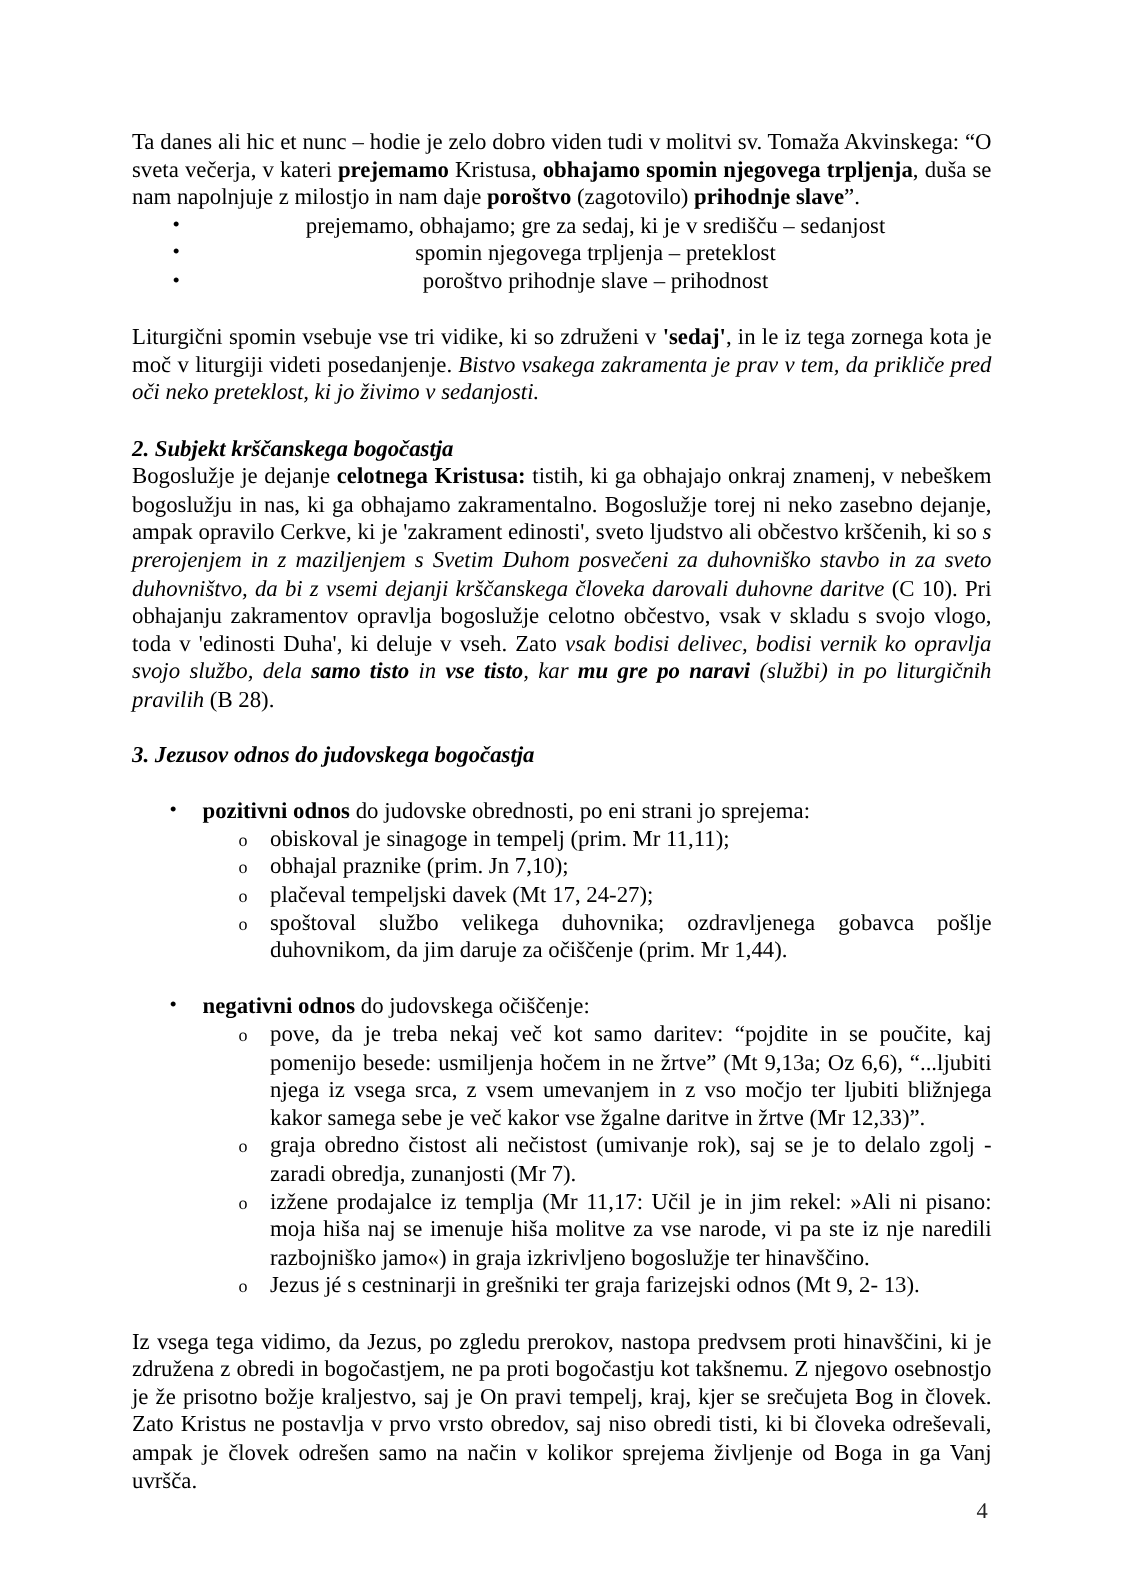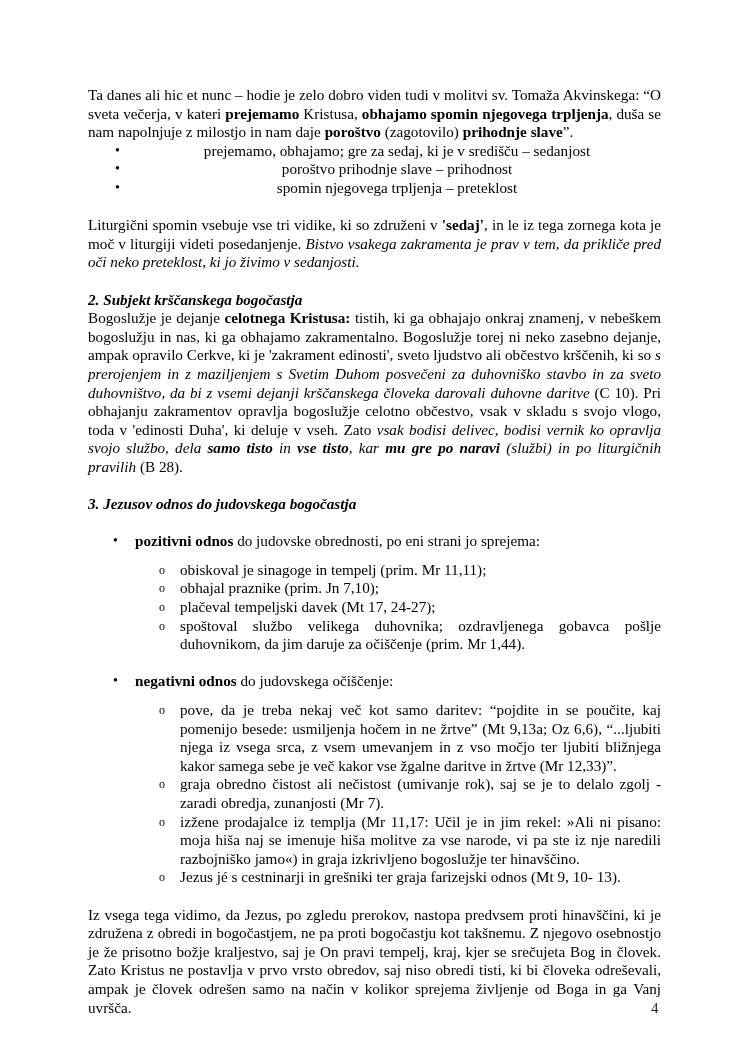--- a/index.html
+++ b/index.html
@@ -10,38 +10,38 @@
     color: #000000; text-align: justify;
   }
   p { margin: 0; }
   .gap { height: 18.6px; }
   b { font-weight: bold; }
   ul { margin: 0; padding: 0; list-style: none; }
   .l1 li { position: relative; padding-left: 45px; text-align: center; }
   .l1 li::before { content: "•"; position: absolute; left: 27px; top: 0; font-size: 14px; }
   .l2 > li { position: relative; padding-left: 47px; }
   .l2 > li::before { content: "•"; position: absolute; left: 25px; top: 0; font-size: 14px; }
-  .l3 { margin-top: 10px; }
+  .l3 { margin-top: 0; }
   .l3 > li { position: relative; padding-left: 45px; text-align: justify; margin-left: 0; }
   .l3 > li::before { content: "o"; position: absolute; left: 24px; top: 0; font-size: 12px; line-height: 18.6px; }
   .heading { font-weight: bold; font-style: italic; }
   .pageno {
     position: absolute; left: 651px; top: 1000px;
     font-family: "Liberation Serif", serif; font-size: 15px; color: #222;
   }
 </style>
 </head>
 <body>
 
 <div class="page">
   <p><span>Ta danes ali hic et nunc – hodie je zelo dobro viden tudi v molitvi sv. Tomaža Akvinskega: “O sveta večerja, v kateri </span><span style="font-weight: bold;">prejemamo</span><span> Kristusa, </span><span style="font-weight: bold;">obhajamo spomin njegovega trpljenja</span><span>, duša se nam napolnjuje z milostjo in nam daje </span><span style="font-weight: bold;">poroštvo</span><span> (zagotovilo) </span><span style="font-weight: bold;">prihodnje slave</span><span>”.</span></p>
   <ul class="l1">
     <li>prejemamo, obhajamo; gre za sedaj, ki je v središču – sedanjost</li>
+    <li>spomin njegovega trpljenja – preteklost</li>
     <li>poroštvo prihodnje slave – prihodnost</li>
-    <li>spomin njegovega trpljenja – preteklost</li>
   </ul>
   <div class="gap"></div>
   <p><span>Liturgični spomin vsebuje vse tri vidike, ki so združeni v </span><span style="font-weight: bold;">'sedaj'</span><span>, in le iz tega zornega kota je moč v liturgiji videti posedanjenje. </span><span style="font-style: italic;">Bistvo vsakega zakramenta je prav v tem, da prikliče pred oči neko preteklost, ki jo živimo v sedanjosti.</span></p>
   <div class="gap"></div>
 
   <p class="heading">2. Subjekt krščanskega bogočastja</p>
   <p><span>Bogoslužje je dejanje </span><span style="font-weight: bold;">celotnega Kristusa:</span><span> tistih, ki ga obhajajo onkraj znamenj, v nebeškem bogoslužju in nas, ki ga obhajamo zakramentalno. Bogoslužje torej ni neko zasebno dejanje, ampak opravilo Cerkve, ki je 'zakrament edinosti', sveto ljudstvo ali občestvo krščenih, ki so </span><span style="font-style: italic;">s prerojenjem in z maziljenjem s Svetim Duhom posvečeni za duhovniško stavbo in za sveto duhovništvo, da bi z vsemi dejanji krščanskega človeka darovali duhovne daritve</span><span> (C 10). Pri obhajanju zakramentov opravlja bogoslužje celotno občestvo, vsak v skladu s svojo vlogo, toda v 'edinosti Duha', ki deluje v vseh. Zato </span><span style="font-style: italic;">vsak bodisi delivec, bodisi vernik ko opravlja svojo službo, dela </span><span style="font-weight: bold; font-style: italic;">samo tisto</span><span style="font-style: italic;"> in </span><span style="font-weight: bold; font-style: italic;">vse tisto</span><span style="font-style: italic;">, kar </span><span style="font-weight: bold; font-style: italic;">mu gre po naravi</span><span style="font-style: italic;"> (službi) in po liturgičnih pravilih</span><span> (B 28).</span></p>
   <div class="gap"></div>
 
   <p class="heading">3. Jezusov odnos do judovskega bogočastja</p>
@@ -57,21 +57,21 @@
         <li>spoštoval službo velikega duhovnika; ozdravljenega gobavca pošlje duhovnikom, da jim daruje za očiščenje (prim. Mr 1,44).</li>
       </ul>
       <div class="gap"></div>
     </li>
     <li>
       <b>negativni odnos</b><span> do judovskega očiščenje:</span>
       <ul class="l3">
         <li>pove, da je treba nekaj več kot samo daritev: “pojdite in se poučite, kaj pomenijo besede: usmiljenja hočem in ne žrtve” (Mt 9,13a; Oz 6,6), “...ljubiti njega iz vsega srca, z vsem umevanjem in z vso močjo ter ljubiti bližnjega kakor samega sebe je več kakor vse žgalne daritve in žrtve (Mr 12,33)”.</li>
         <li>graja obredno čistost ali nečistost (umivanje rok), saj se je to delalo zgolj - zaradi obredja, zunanjosti (Mr 7).</li>
         <li>izžene prodajalce iz templja (Mr 11,17: Učil je in jim rekel: »Ali ni pisano: moja hiša naj se imenuje hiša molitve za vse narode, vi pa ste iz nje naredili razbojniško jamo«) in graja izkrivljeno bogoslužje ter hinavščino.</li>
-        <li>Jezus jé s cestninarji in grešniki ter graja farizejski odnos (Mt 9, 10- 13).</li>
+        <li>Jezus jé s cestninarji in grešniki ter graja farizejski odnos (Mt 9, 2- 13).</li>
       </ul>
     </li>
   </ul>
   <div class="gap"></div>
   <p>Iz vsega tega vidimo, da Jezus, po zgledu prerokov, nastopa predvsem proti hinavščini, ki je združena z obredi in bogočastjem, ne pa proti bogočastju kot takšnemu. Z njegovo osebnostjo je že prisotno božje kraljestvo, saj je On pravi tempelj, kraj, kjer se srečujeta Bog in človek. Zato Kristus ne postavlja v prvo vrsto obredov, saj niso obredi tisti, ki bi človeka odreševali, ampak je človek odrešen samo na način v kolikor sprejema življenje od Boga in ga Vanj uvršča.</p>
 </div>
 
 <div class="pageno">4</div>
 
 </body></html>

